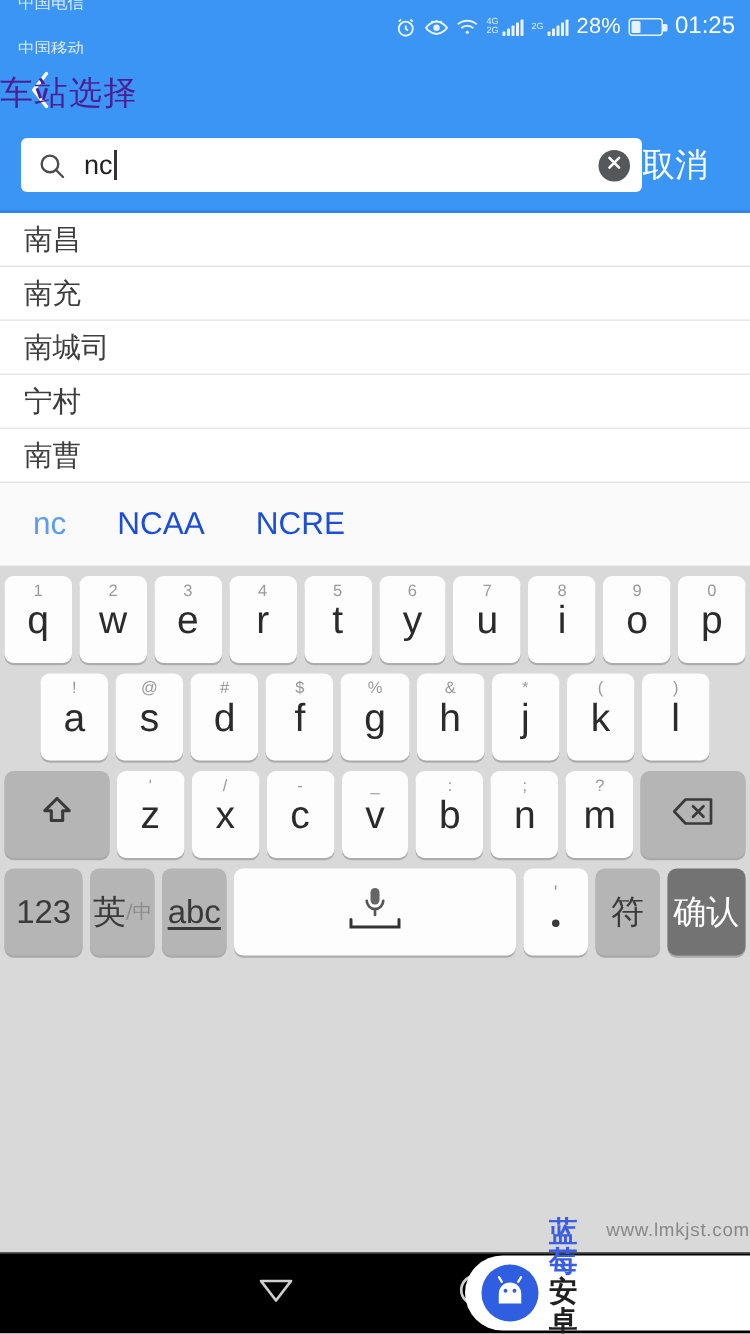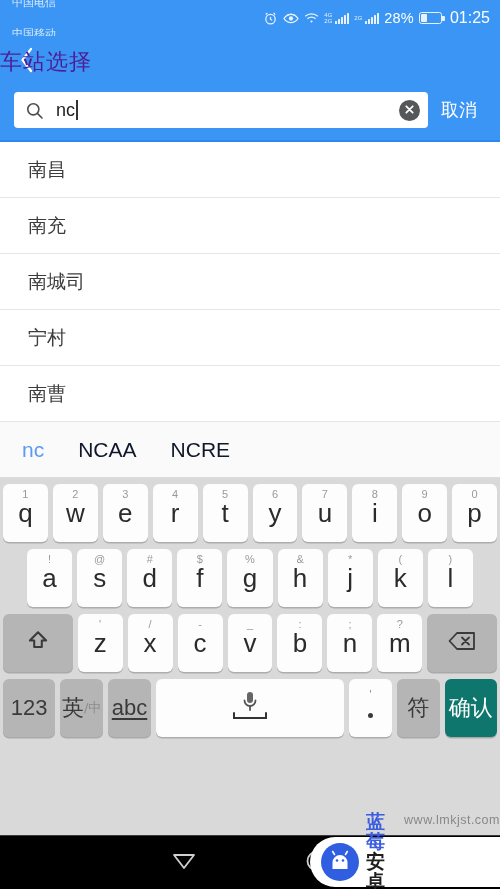--- a/index.html
+++ b/index.html
@@ -105,46 +105,46 @@
   .caret {
     display:inline-block; width:1.5px; height:20px;
     background:#333; vertical-align:-4px; margin-left:1px;
   }
   .clear-btn {
     margin-left: auto; width: 21px; height: 21px; border-radius: 50%;
     background: #555759; display:flex; align-items:center; justify-content:center;
     cursor: pointer; flex: 0 0 auto;
   }
   .cancel-btn {
-    width: 62px; text-align: center; color: #ffffff;
-    font-size: 18px; cursor: pointer; flex: 0 0 auto;
+    width: 62px; color: #ffffff;
+    font-size: 22px; cursor: pointer; flex: 0 0 auto;
   }
 
   
   .results {
     background: #ffffff; flex: 0 0 auto;
     border-top: 2px solid #2f86ec;
   }
   .result-row {
-    height: 56px; display: flex; align-items: center;
-    padding-left: 28px; border-bottom: 1px solid #e6e6e6;
+    height: 36px; display: flex; align-items: center;
+    padding-left: 16px; border-bottom: 1px solid #e6e6e6;
     font-size: 19px; color: #3d3d3d; cursor: pointer;
     background:#fff;
   }
 
   
   .candbar {
     height: 56px; background: #fafafa;
     display: flex; align-items: center;
     border-bottom: 1px solid #dcdcdc;
     padding-left: 22px; gap: 34px;
     flex: 0 0 auto;
   }
   .cand {
-    font-size: 21px; color: #0f172a; cursor: pointer;
+    font-size: 21px; color: #1d4ed8; cursor: pointer;
     font-family: "Liberation Sans", sans-serif;
   }
   .cand.active { color: #5b9bf0; }
 
   
   .keyboard {
     background: #d9d9d9; flex: 1 1 auto;
     padding: 6px 3px 5px 3px;
     display: flex; flex-direction: column; justify-content: flex-start;
     gap: 7px;
@@ -161,21 +161,21 @@
   .key .main {
     font-size: 26px; color: #2b2b2b; line-height: 1;
     font-family: "Liberation Sans", sans-serif; font-weight: 400;
   }
   .key .sup {
     position: absolute; top: 5px; left: 0; right: 0; text-align: center;
     font-size: 11px; color: #9a9a9a; line-height: 1;
   }
   .key.gray { background: #b5b5b5; box-shadow: 0 1.5px 0 rgba(0,0,0,0.22); }
   .key.gray .main { color: #3a3a3a; font-size: 22px; }
-  .key.blue { background: #0f766e; box-shadow: 0 1.5px 0 rgba(0,0,0,0.22); }
+  .key.blue { background: #737373; box-shadow: 0 1.5px 0 rgba(0,0,0,0.22); }
   .key.blue .main { color: #ffffff; font-size: 22px; }
   .key.wide15 { flex: 1.55 1 0; }
   .key.space { flex: 3.6 1 0; }
   .key.narrow { flex: 0.82 1 0; }
   .cjk { font-family: "DejaVu Sans", sans-serif; }
   .enkey .main { font-size: 20px; }
   .enkey .sub { font-size: 13px; color:#8b8b8b; }
   .abckey .main {
     font-size: 20px; text-decoration: underline; text-underline-offset: 3px;
   }

